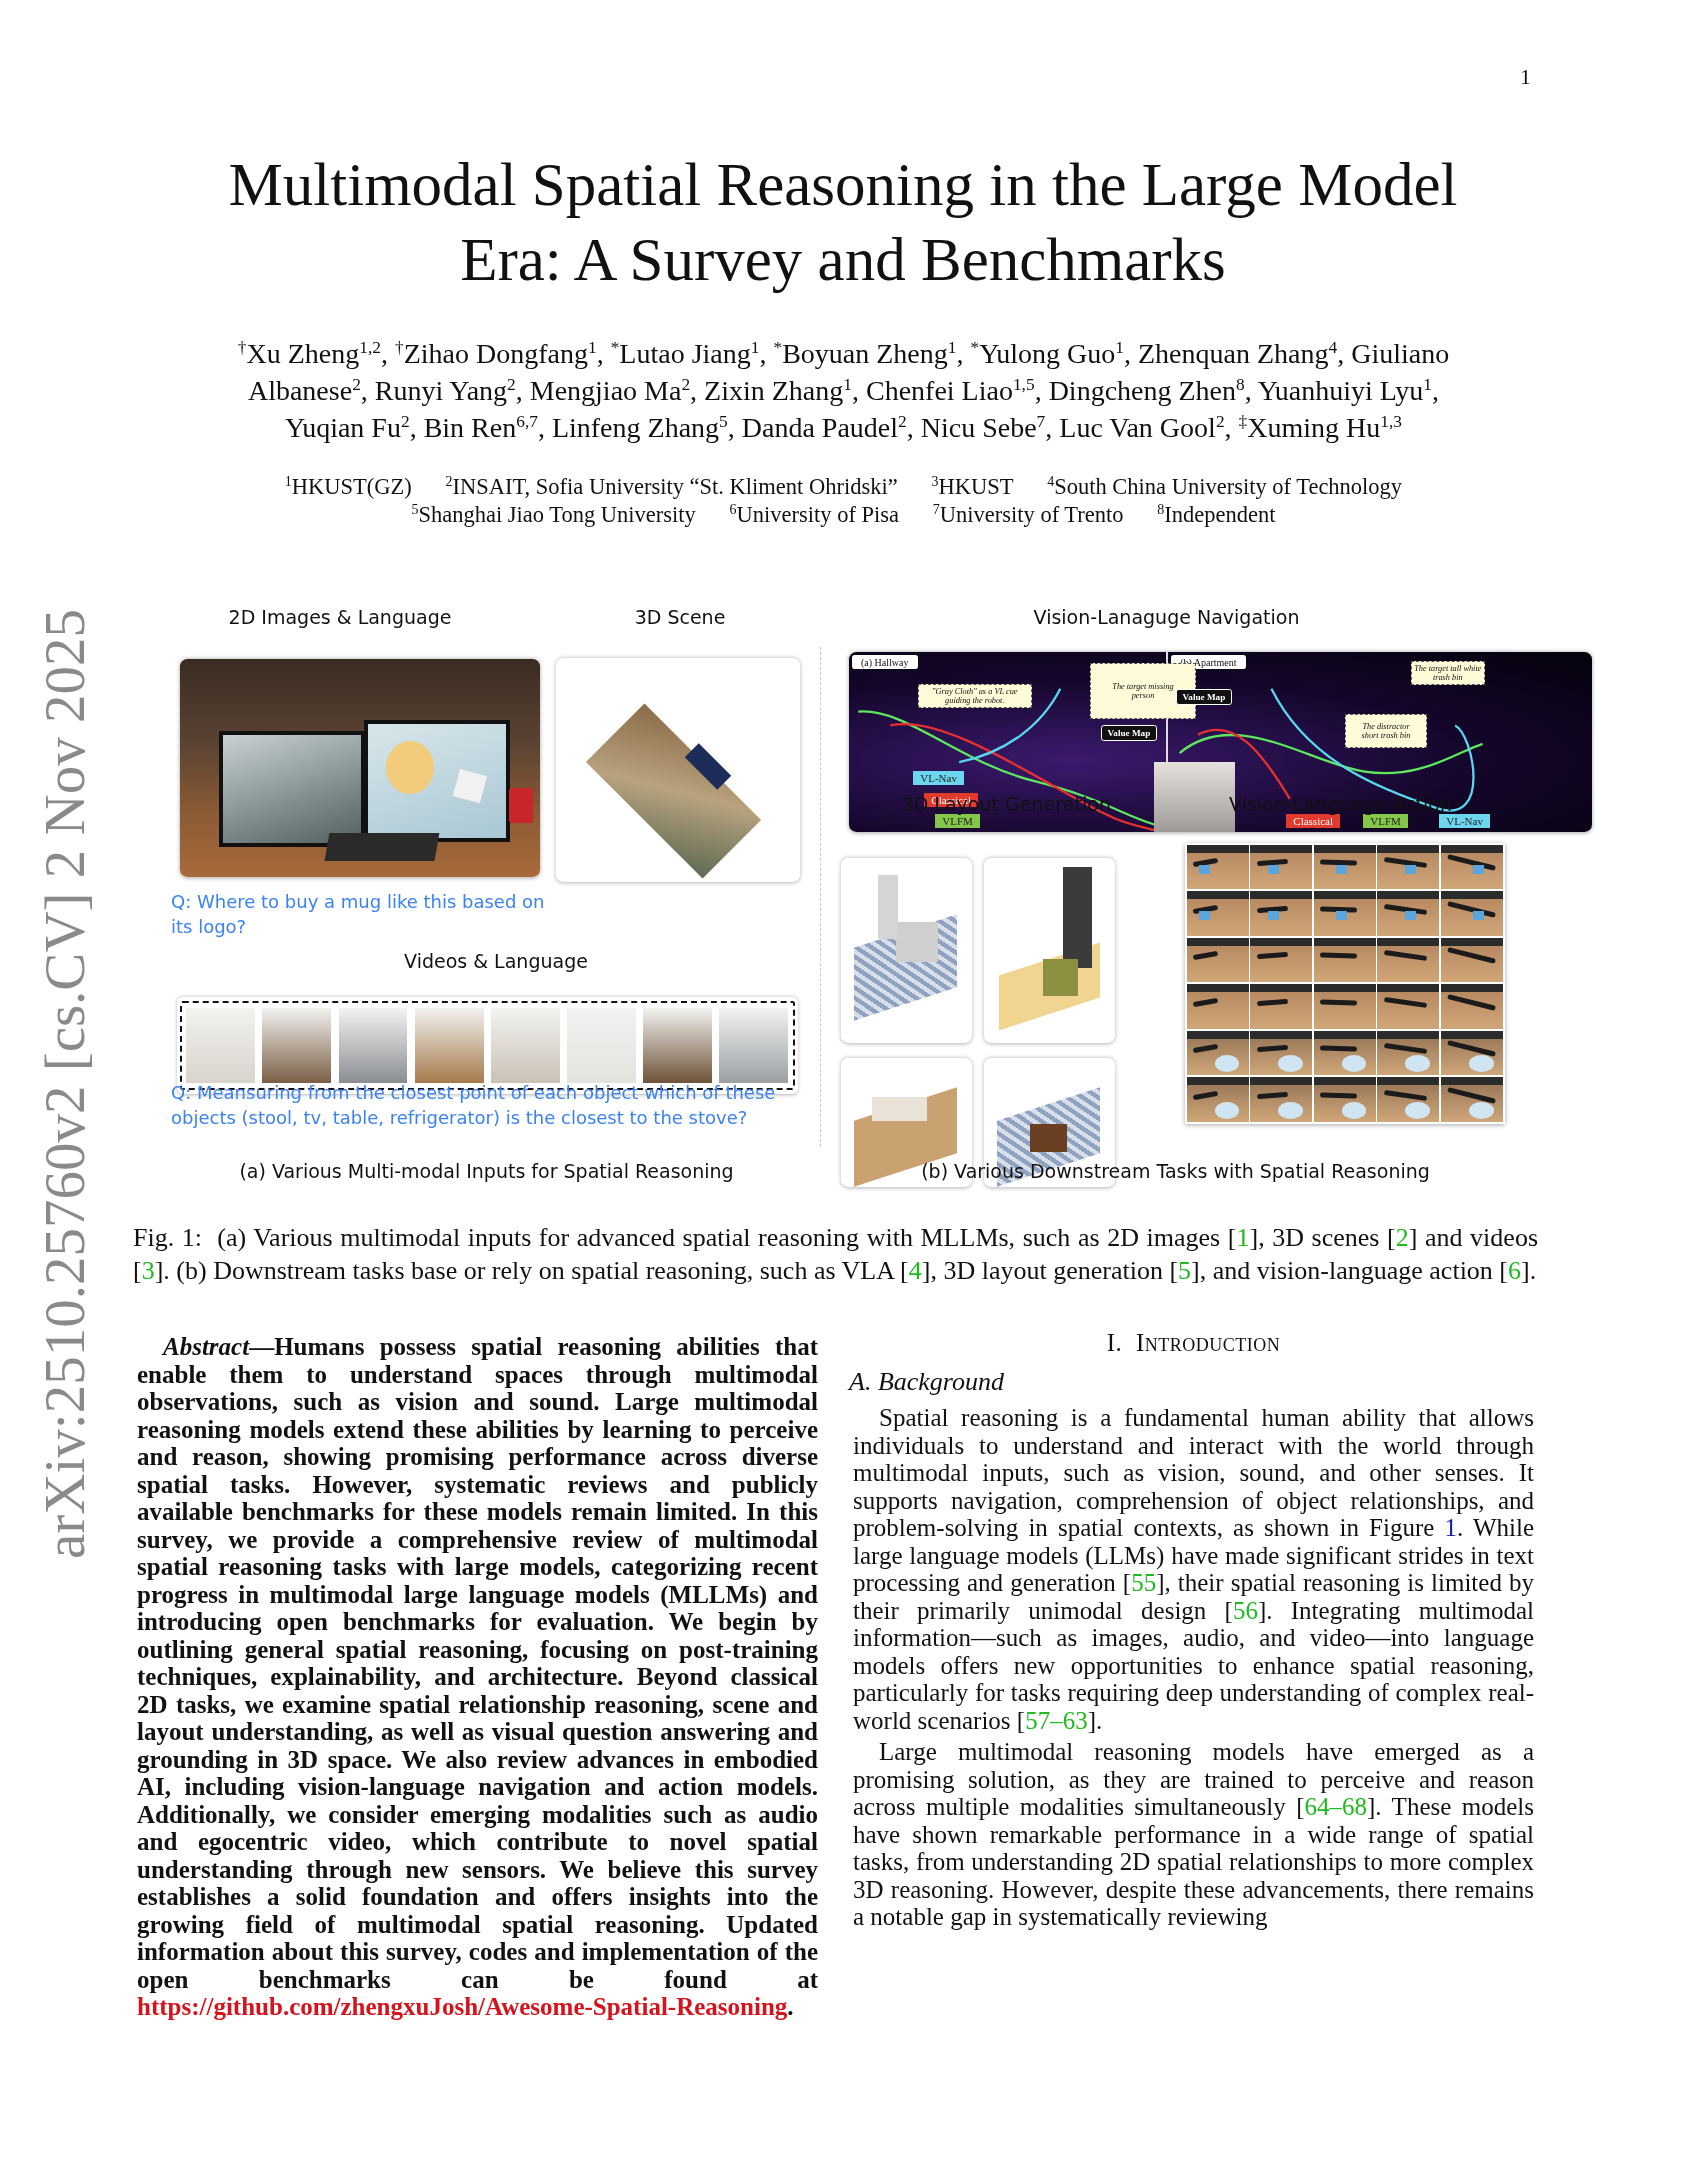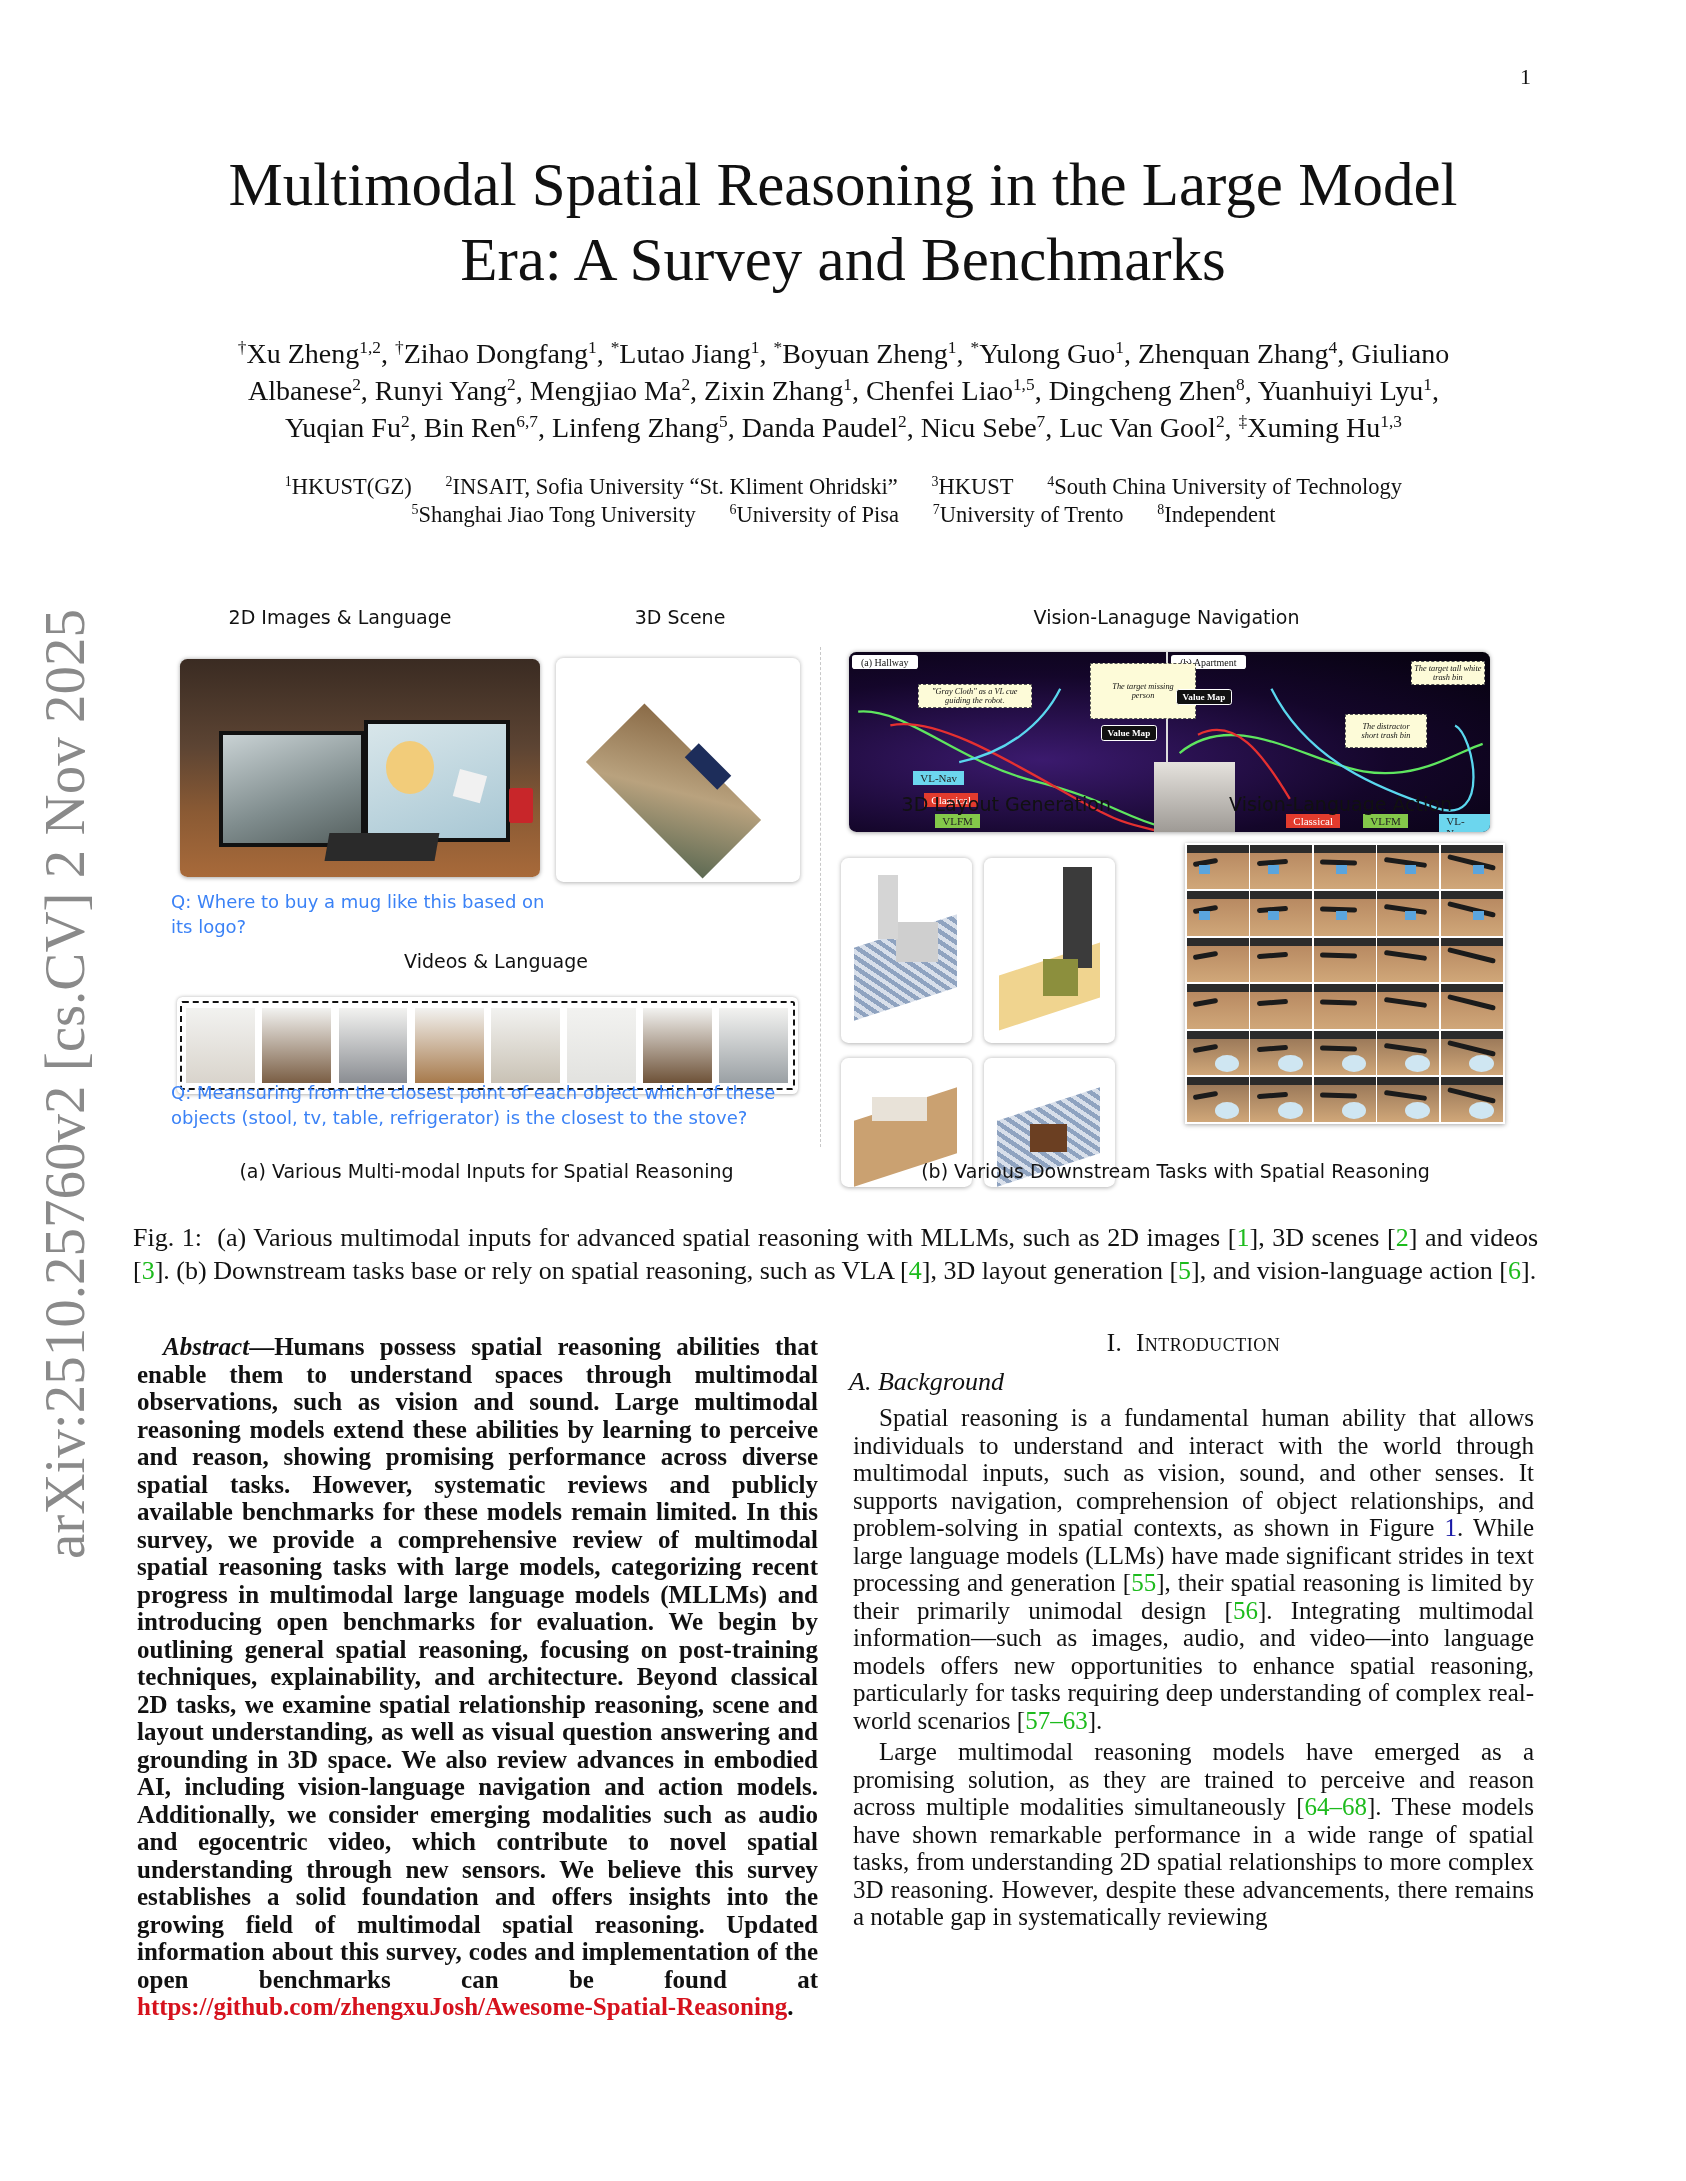--- a/index.html
+++ b/index.html
@@ -104,21 +104,21 @@
   </div>
 
   <div class="abs qtext" style="left:171px; top:1080px; width:634px;">Q: Meansuring from the closest point of each object which of these objects (stool, tv, table, refrigerator) is the closest to the stove?</div>
 
   <div class="abs subcap" style="left:165px; top:1160px; width:643px;">(a) Various Multi-modal Inputs for Spatial Reasoning</div>
 
   <div class="abs divider"></div>
 
   <div class="abs figlabel" style="left:992px; top:606px; width:349px;">Vision-Lanaguge Navigation</div>
 
-  <div class="photo" style="left:849px; top:652px; width:641px; height:180px; background:radial-gradient(ellipse at 30% 60%,#3b1a6e 0%,#14062a 55%,#05020c 100%);">
+  <div class="photo" style="left:849px; top:652px; width:743px; height:180px; background:radial-gradient(ellipse at 30% 60%,#3b1a6e 0%,#14062a 55%,#05020c 100%);">
     <div class="abs" style="left:317px; top:0; width:1.8px; height:180px; background:#ddd;"></div>
     <div class="abs" style="left:2.8px; top:2.8px; background:#fff; font-size:10px; padding:1.8px 9.2px; border-radius:2.8px;">(a) Hallway</div>
     <div class="abs" style="left:322px; top:2.8px; background:#fff; font-size:10px; padding:1.8px 9.2px; border-radius:2.8px;">(b) Apartment</div>
     <div class="abs" style="left:69px; top:32px; width:108px; background:#fdfbd8; font-size:8.3px; font-style:italic; text-align:center; padding:1.8px; border:0.9px dashed #555;">"Gray Cloth" as a VL cue guiding the robot.</div>
     <div class="abs" style="left:241px; top:11px; width:68px; background:#fdfbd8; font-size:8.3px; font-style:italic; text-align:center; padding:18px; border:0.9px dashed #555;">The target missing person</div>
     <div class="abs" style="left:562px; top:9.2px; width:68px; background:#fdfbd8; font-size:8.3px; font-style:italic; text-align:center; padding:1.8px; border:0.9px dashed #555;">The target tall white trash bin</div>
     <div class="abs" style="left:496px; top:62px; width:66px; background:#fdfbd8; font-size:8.3px; font-style:italic; text-align:center; padding:7px; border:0.9px dashed #555;">The distractor short trash bin</div>
     <div class="abs" style="left:252px; top:73px; background:#111; color:#fff; font-size:9.2px; font-weight:bold; padding:1.8px 5.5px; border:0.9px solid #fff; border-radius:2.8px;">Value Map</div>
     <div class="abs" style="left:327px; top:37px; background:#111; color:#fff; font-size:9.2px; font-weight:bold; padding:1.8px 5.5px; border:0.9px solid #fff; border-radius:2.8px;">Value Map</div>
     <svg class="abs" style="left:0; top:0;" width="641" height="180" viewBox="0 0 698 196">

